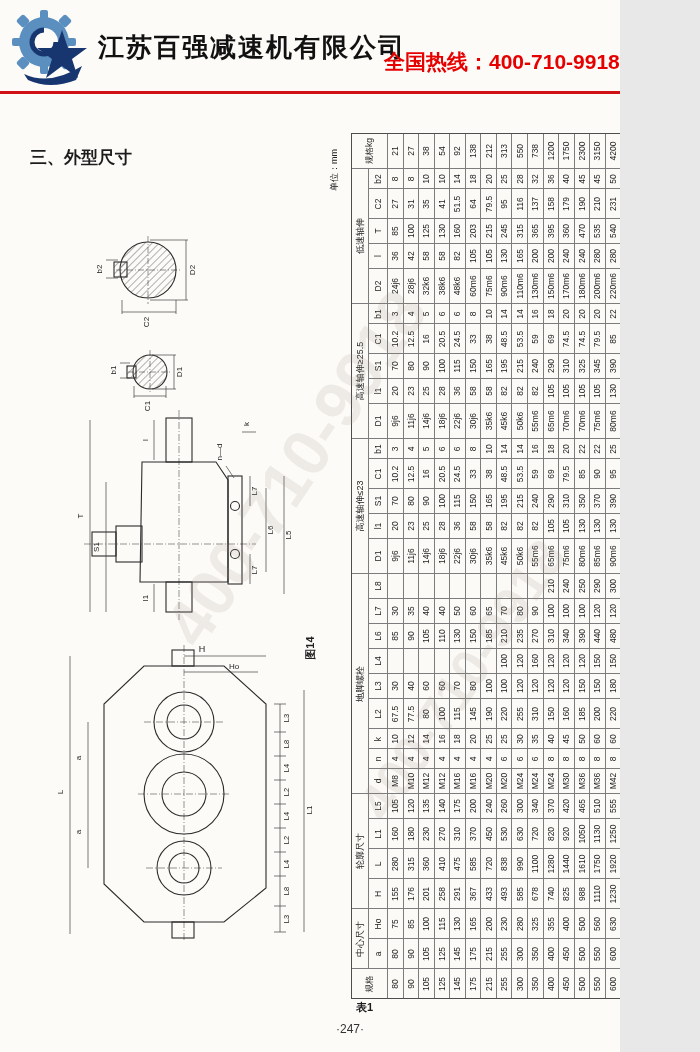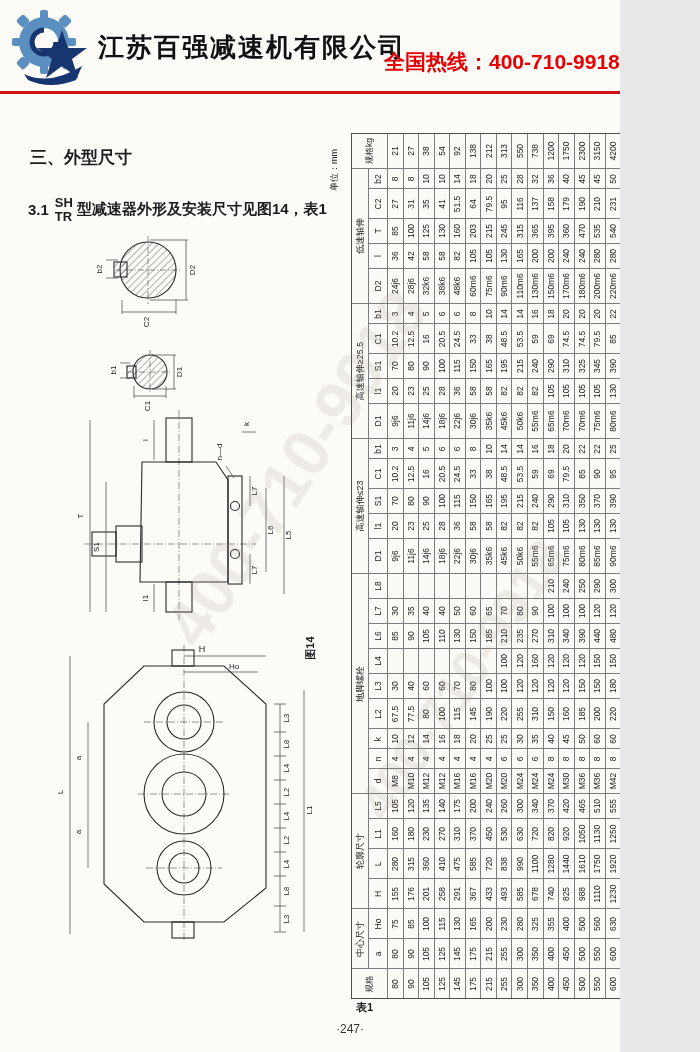--- a/index.html
+++ b/index.html
@@ -68,28 +68,20 @@
         <path d="M52 22 L58 40 L77 40 L62 51 L68 70 L52 58 L36 70 L42 51 L27 40 L46 40 Z" fill="#17356e"></path>
         <path d="M14 66 Q40 78 72 58 L66 72 Q40 82 18 72 Z" fill="#17356e"></path>
       </g>
     </svg>
     <div id="company">江苏百强减速机有限公司</div>
     <div id="hotline">全国热线：400-710-9918</div>
     <div id="redrule"></div>
   </div>
 
   <div id="sec-h">三、外型尺寸</div>
-  <div id="sub">
-    <span class="pref">3.1</span>
-    <span class="stack">
-      <span>SH</span>
-      <span>TR</span>
-    </span>
-    <span class="txt">型减速器外形及安装尺寸见图14，表1</span>
-  </div>
 
   <svg id="fig" width="320" height="772" viewBox="0 0 320 772">
     <defs>
       <pattern id="hatch" width="5" height="5" patternUnits="userSpaceOnUse" patternTransform="rotate(45)">
         <line x1="0" y1="0" x2="0" y2="5" stroke="#666" stroke-width="1"></line>
       </pattern>
     </defs>
 
     <g stroke="#2b2b2b" fill="none" stroke-width="1.1">
       <circle cx="122" cy="50" r="28" fill="url(#hatch)"></circle>

